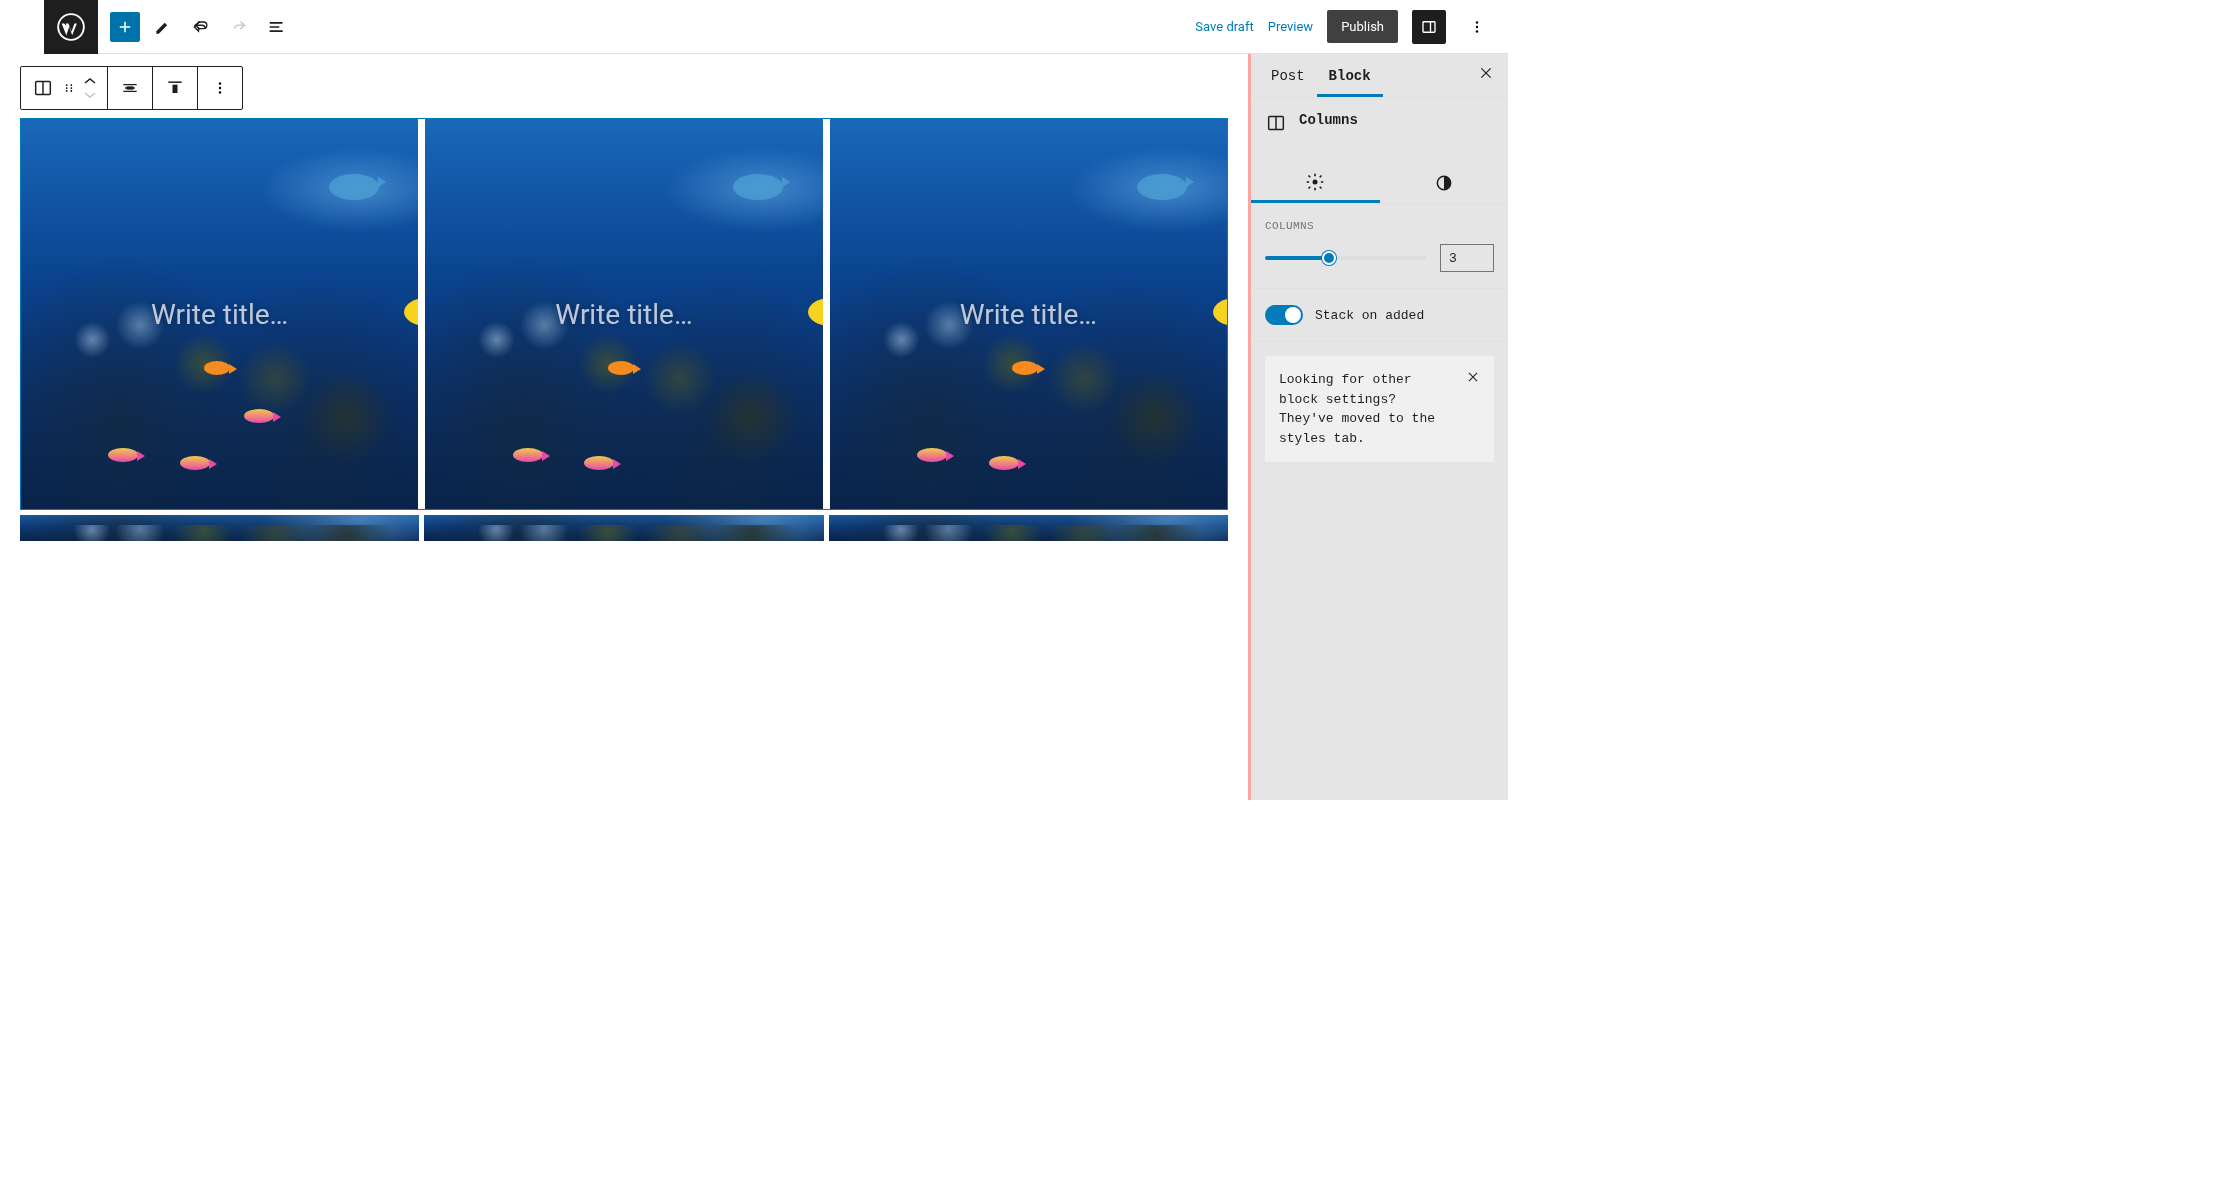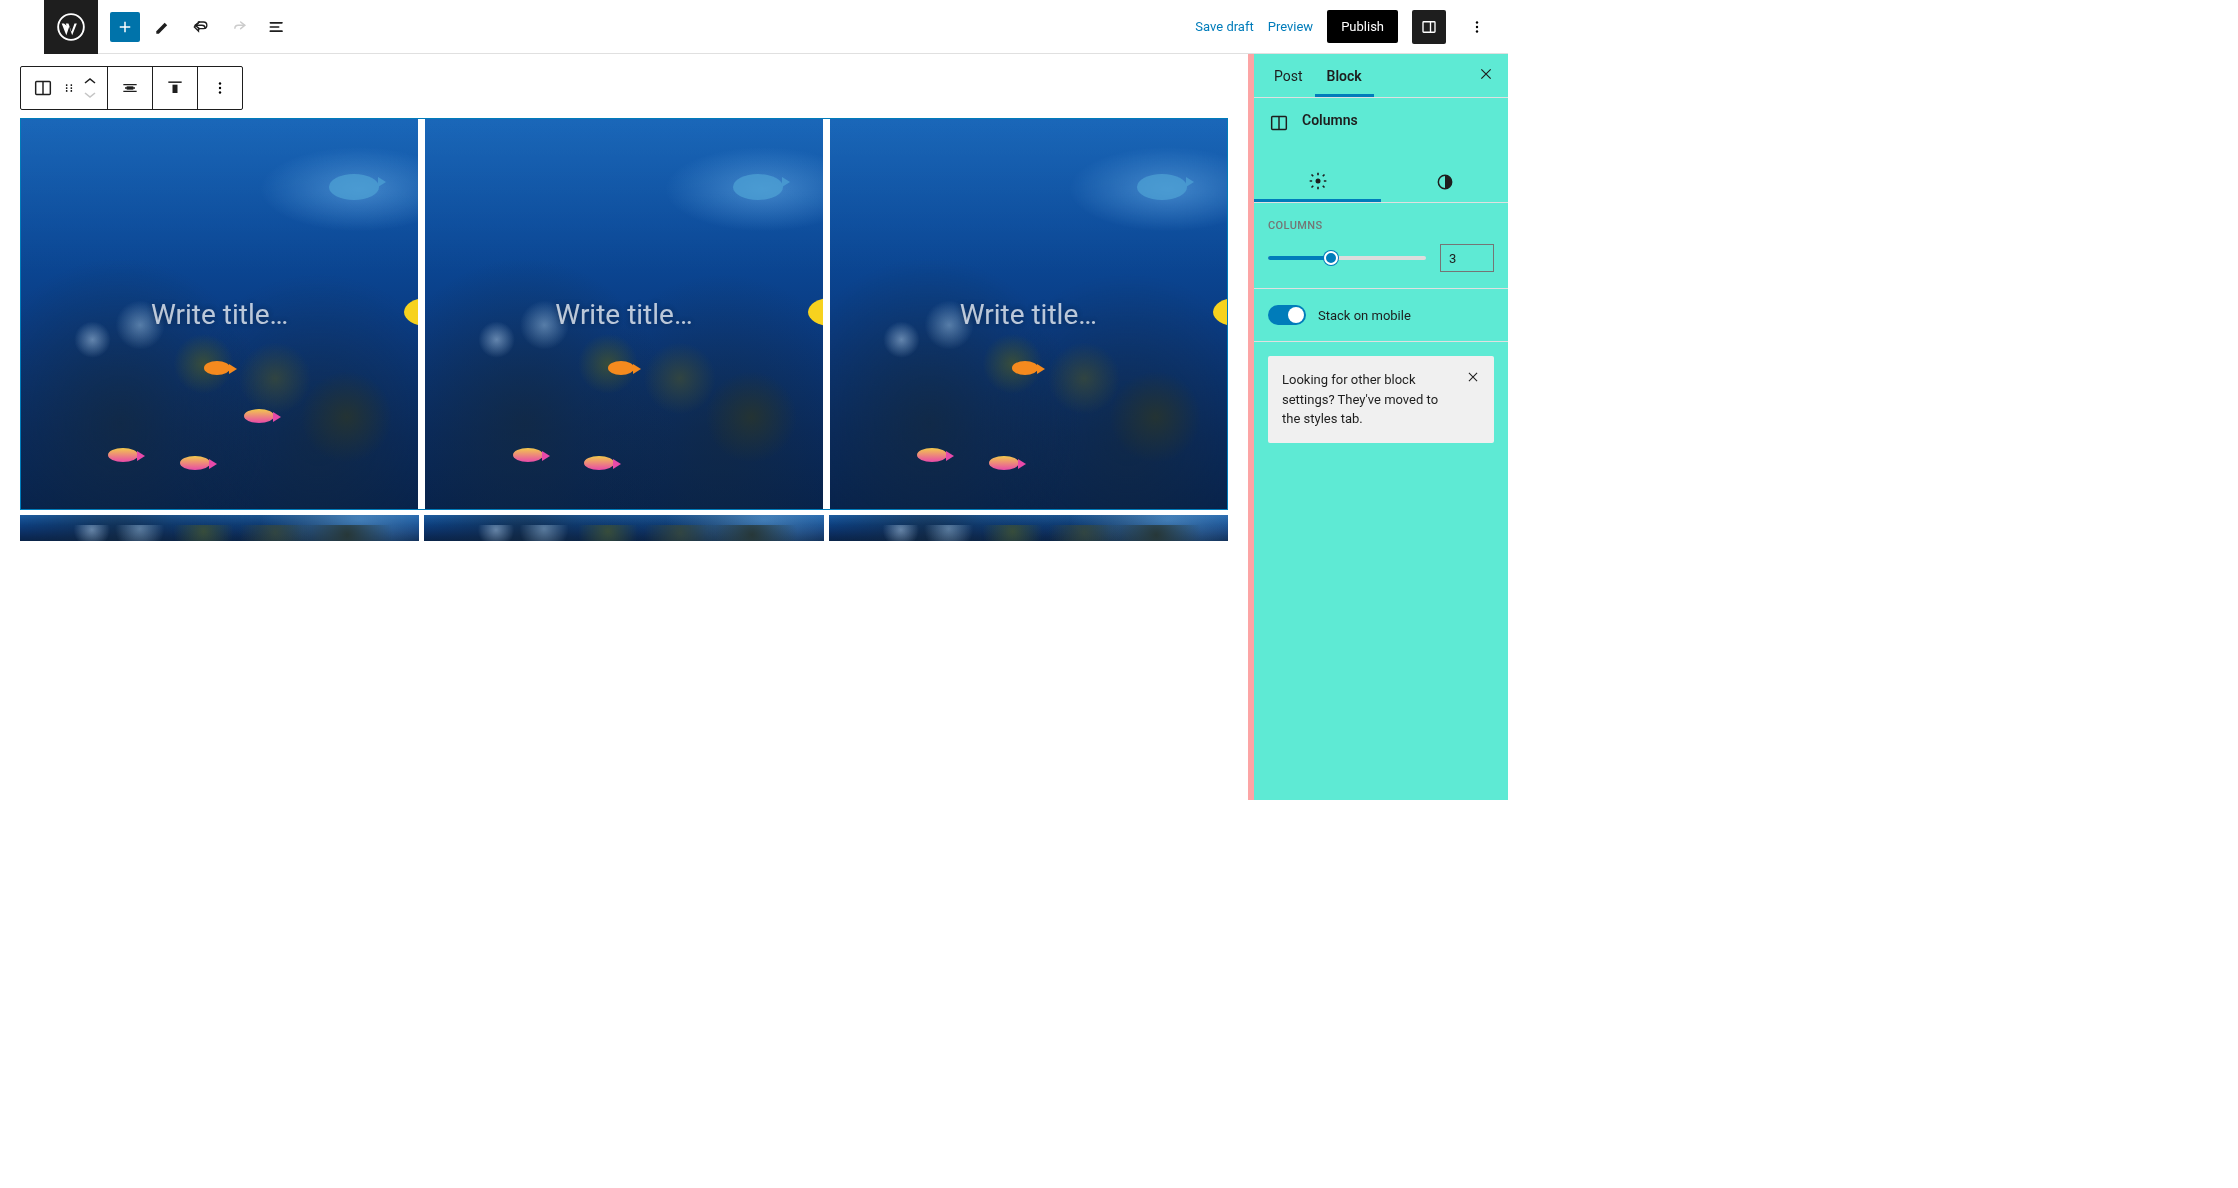--- a/index.html
+++ b/index.html
@@ -26,21 +26,21 @@
     display: flex; align-items: center; justify-content: center; border-radius: 2px;
     cursor: pointer;
   }
   .icon-btn {
     width: 30px; height: 30px; display: flex; align-items: center; justify-content: center;
     cursor: pointer; color: #1e1e1e;
   }
   .icon-btn.disabled { color: #ccc; cursor: default; }
   .toolbar-right { margin-left: auto; display: flex; align-items: center; gap: 14px; padding: 0 14px; }
   .toolbar-right a { color: #007cba; text-decoration: none; font-size: 13px; cursor: pointer; }
-  .btn-publish { background: #000000; color: #fff; padding: 9px 14px; border-radius: 2px; font-size: 13px; cursor: pointer; }
+  .btn-publish { background: #404040; color: #fff; padding: 9px 14px; border-radius: 2px; font-size: 13px; cursor: pointer; }
   .btn-panel { width: 34px; height: 34px; background: #1e1e1e; color: #fff; display:flex;align-items:center;justify-content:center; border-radius:2px; cursor:pointer;}
   .btn-more { width: 34px; height: 34px; display:flex;align-items:center;justify-content:center; cursor:pointer;}
 
   
   .main { flex: 1; display: flex; overflow: hidden; }
   .canvas { flex: 1; position: relative; padding: 12px 20px 0 20px; overflow: hidden; }
 
   
   .block-toolbar {
     display: inline-flex; border: 1px solid #1e1e1e; background: #fff; height: 44px; border-radius: 2px;
@@ -94,21 +94,21 @@
   }
   
   .fish { position:absolute; width:30px; height:15px; border-radius:50% 50% 50% 50%; z-index:2;}
   .fish::after{content:"";position:absolute;right:-7px;top:3px;width:0;height:0;border-left:8px solid currentColor;border-top:5px solid transparent;border-bottom:5px solid transparent;}
   .f-yellow{ background:#f7d21e; color:#f7d21e; width:46px; height:28px;}
   .f-orange{ background:#f58a1e; color:#f58a1e; width:26px; height:14px;}
   .f-pink{ background:linear-gradient(180deg,#f2c94c,#e84aa9); color:#e84aa9; width:30px; height:14px;}
   .f-blue{ background:#4fa4d6; color:#4fa4d6; width:50px; height:26px; opacity:.7;}
 
   
-  .sidebar { width: 260px; border-left: 6px solid #fca5a5; background:#5eead4; display:flex; flex-direction:column;}
+  .sidebar { width: 260px; border-left: 3px solid #fca5a5; background:#e5e5e5; display:flex; flex-direction:column;font-family:Liberation Mono, monospace;}
   .tabs { display:flex; align-items:center; border-bottom:1px solid #e0e0e0; height:44px; padding:0 8px;}
   .tab { padding:0 12px; height:100%; display:flex; align-items:center; font-size:14px; color:#1e1e1e; cursor:pointer; }
   .tab.active { font-weight:600; box-shadow: inset 0 -3px 0 #007cba; }
   .tab-close { margin-left:auto; cursor:pointer; padding:6px;}
   .panel { padding: 14px; }
   .block-head { display:flex; gap:12px; }
   .block-head .ico { flex:none; }
   .block-head h3 { font-size:14px; font-weight:600; margin-bottom:6px;}
   .block-head p { font-size:13px; color:#555; line-height:1.5; }
 
@@ -354,21 +354,21 @@
           <div class="thumb" style="left:40%"></div>
         </div>
         <div class="num-input">3</div>
       </div>
     </div>
 
     <div class="toggle-row">
       <div class="switch">
           <div class="knob"></div>
         </div>
-      <span>Stack on mobile</span>
+      <span>Stack on added</span>
     </div>
 
 
     <div class="hint">
       <span>Looking for other block settings? They've moved to the styles tab.</span>
       <div class="x">
         <svg width="14" height="14" viewBox="0 0 24 24">
             <path d="M5 5l14 14M19 5L5 19" stroke="#1e1e1e" stroke-width="1.8"></path>
           </svg>
       </div>

